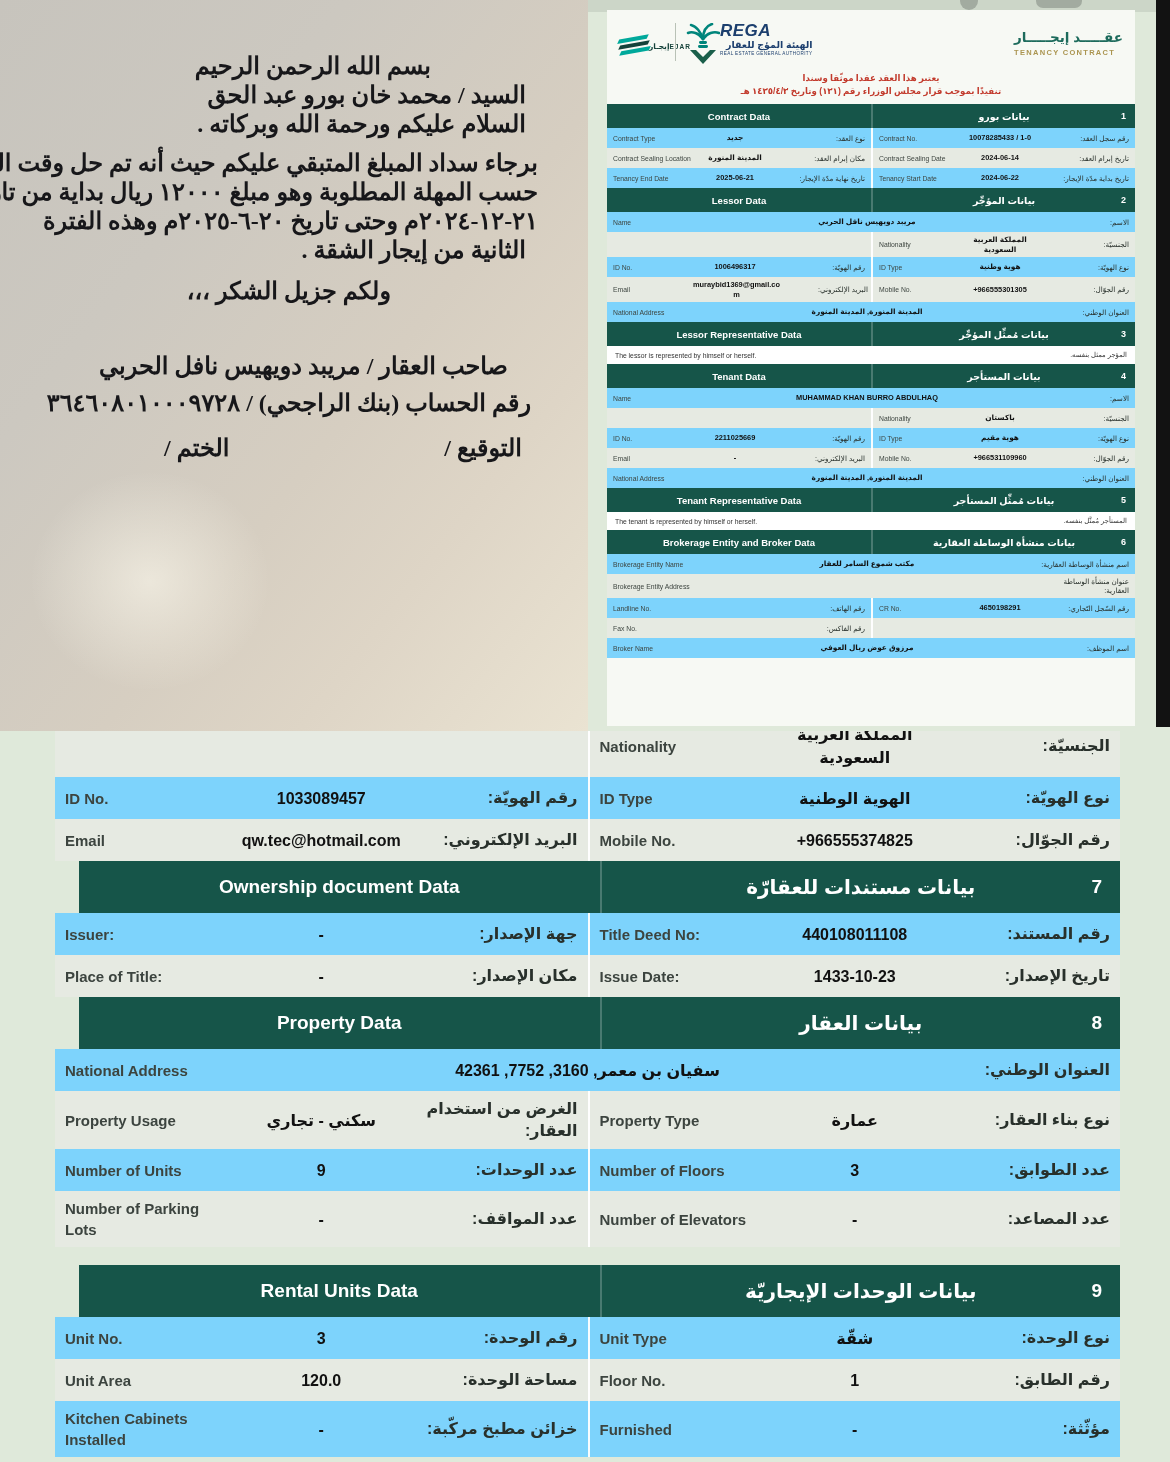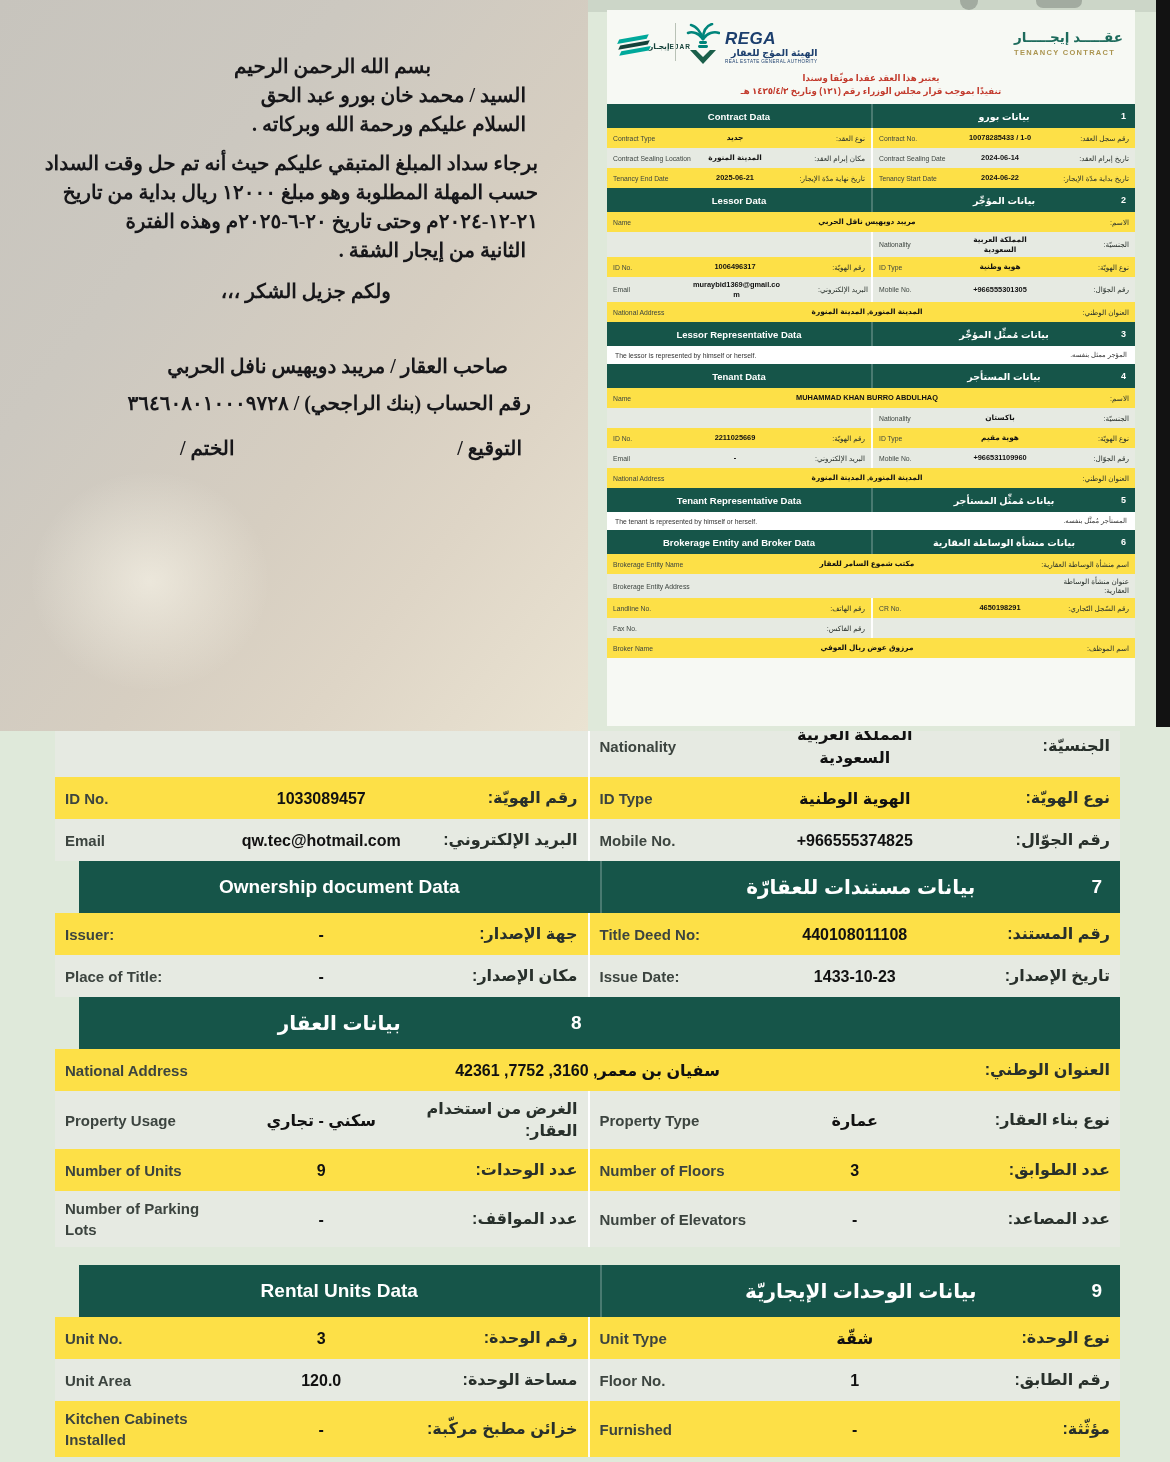--- a/index.html
+++ b/index.html
@@ -8,38 +8,38 @@
   .canvas { position:relative; width:1170px; height:1462px; margin:0 auto; overflow:hidden; background:#dfe9da; }
 
   
   .letter-photo{
     position:absolute; left:0; top:0; width:588px; height:731px;
     background:linear-gradient(128deg,#c7c4bd 0%,#ccc8c0 30%,#d6cec1 58%,#ded5c6 75%,#eae3d2 100%);
     direction:rtl; overflow:hidden;
   }
   .letter-photo:after{ content:""; position:absolute; left:30px; bottom:40px; width:240px; height:220px;
     background:radial-gradient(closest-side,rgba(255,252,240,.55),rgba(255,252,240,0)); }
-  .letter-inner{ padding:52px 62px 0 30px; color:#17171a; font-weight:bold;
-    font-family:"Liberation Serif","DejaVu Serif",serif; font-size:20px; line-height:29px; text-align:right; }
+  .letter-inner{ padding:52px 62px 0 14px; color:#17171a; font-weight:bold;
+    font-family:"Liberation Serif","DejaVu Serif",serif; font-size:24px; line-height:29px; text-align:right; }
   .letter-line{ white-space:nowrap; }
   .letter-line:nth-child(1){ margin-left:120px; margin-right:95px; }
   .letter-line:nth-child(3){ margin-bottom:10px; }
   .letter-line:nth-child(4),.letter-line:nth-child(5),.letter-line:nth-child(6){ margin-right:-12px; }
   .letter-line:nth-child(8){ margin-top:12px; margin-right:135px; }
   .letter-owner{ margin-top:46px; margin-right:18px; white-space:nowrap; }
   .letter-account{ margin-top:8px; margin-right:-5px; white-space:nowrap; }
   .letter-sig-row{ display:flex; justify-content:space-between; margin-top:16px; padding-right:4px; padding-left:150px; }
 
   
   .doc-sections{ width:100%; }
   .dochead{ display:flex; background:#165549; color:#fff; font-weight:bold; }
   .dochead .dh-half{ width:50%; display:flex; align-items:center; justify-content:center; position:relative; }
   .dochead .dh-half + .dh-half{ border-left:2px solid rgba(255,255,255,.22); }
   .dh-num{ position:absolute; font-weight:bold; }
-  .docrow{ display:flex; background:#fde047; align-items:stretch; }
+  .docrow{ display:flex; background:#7dd3fc; align-items:stretch; }
   .docrow.shaded{ background:#e6eae2; }
   .half{ width:50%; display:flex; align-items:center; }
   .half + .half{ border-left:2px solid rgba(255,255,255,.95); }
   .docrow.fullrow{ align-items:center; }
   .doclabel-en{ color:#3c443f; text-align:left; flex-shrink:0; }
   .doclabel-ar{ color:#28302b; direction:rtl; text-align:right; flex-shrink:0; }
   .docval{ flex:1; text-align:center; font-weight:bold; color:#111; unicode-bidi:plaintext; white-space:pre-line; }
   .docnote{ display:flex; justify-content:space-between; align-items:center; background:#fff; }
   .docnote .note-ar{ direction:rtl; }
   .clipped{ overflow:hidden; }
@@ -52,21 +52,21 @@
   .p1-pill{ position:absolute; left:448px; top:-6px; width:46px; height:14px; border-radius:7px; background:#a2aba0; }
   .black-edge{ position:absolute; right:0; top:0; width:14px; height:727px; background:#121212; }
   .p1-card{ position:absolute; left:19px; top:10px; width:528px; height:716px; background:#f7f9f4; }
   .p1-header{ display:flex; align-items:center; padding:10px 10px 0 12px; height:62px; }
   .ejar-logo{ display:flex; flex-direction:row; align-items:center; width:46px; }
   .ejar-stripes{ display:flex; flex-direction:column; gap:2px; transform:rotate(-10deg); margin-bottom:3px; }
   .ejar-stripes span{ width:30px; height:4px; transform:skewX(-35deg); }
   .ejar-ar{ font-size:7.5px; font-weight:bold; color:#15423a; direction:rtl; }
   .ejar-en{ font-size:6.5px; font-weight:bold; color:#15423a; letter-spacing:1px; }
   .logo-divider{ width:1px; height:38px; background:#b9c2b6; margin:0 10px 8px 10px; }
-  .rega-logo{ display:flex; align-items:flex-end; gap:5px; margin-top:-4px; }
+  .rega-logo{ display:flex; align-items:flex-start; margin-top:-4px; }
   .rega-text .rega-name{ font-size:17px; font-weight:bold; color:#1c3f6e; font-style:italic; line-height:16px; letter-spacing:.5px;}
   .rega-text .rega-ar{ font-size:9.5px; font-weight:bold; color:#1c3f6e; direction:rtl; line-height:11px; }
   .rega-text .rega-en{ font-size:4.6px; color:#1c3f6e; letter-spacing:.4px; line-height:7px; }
   .p1-title{ margin-left:auto; text-align:left; padding-right:2px; margin-top:-6px; }
   .p1-title-ar{ font-size:13.5px; font-weight:bold; color:#1d6b5c; direction:rtl; letter-spacing:1px; }
   .p1-title-en{ font-size:7.5px; font-weight:bold; color:#ab9550; letter-spacing:1.3px; margin-top:3px; }
   .p1-disclaimer{ text-align:center; color:#c23a2c; font-weight:bold; font-size:8.6px; line-height:13px; direction:rtl; padding-bottom:6px; }
   .p1 .dochead{ height:24px; font-size:9.5px; }
   .p1 .dh-num{ right:9px; font-size:9px; }
   .p1 .docrow{ min-height:20px; font-size:7px; padding:0; }
@@ -470,20 +470,23 @@
               <div class="half">
                 <span class="doclabel-en">Issue Date:</span>
                 <span class="docval">1433-10-23</span>
                 <span class="doclabel-ar">تاريخ الإصدار:</span>
               </div>
             </div>
           </div>
           <div>
             <div class="dochead">
               <div class="dh-half">
+                <span class="dh-en">Property Data</span>
+              </div>
+              <div class="dh-half">
                 <span class="dh-ar">بيانات العقار</span>
                 <span class="dh-num">8</span>
               </div>
             </div>
             <div class="docrow fullrow">
               <span class="doclabel-en">National Address</span>
               <span class="docval">سفيان بن معمر, 3160, 7752, 42361</span>
               <span class="doclabel-ar">العنوان الوطني:</span>
             </div>
             <div class="docrow shaded">

